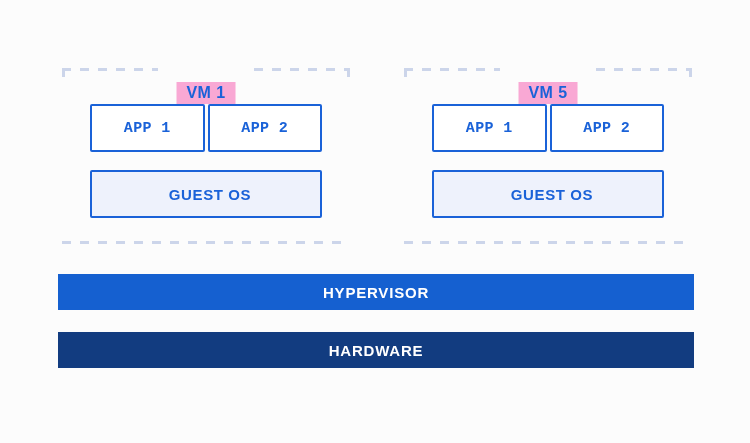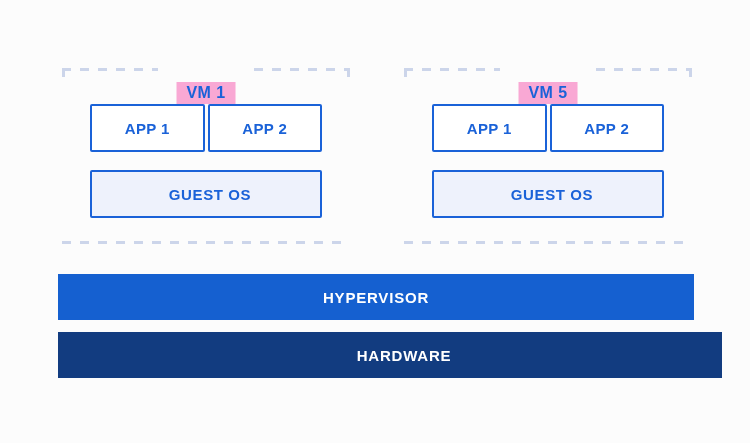--- a/index.html
+++ b/index.html
@@ -80,20 +80,21 @@
 
   
   .app-row {
     position: absolute;
     top: 36px;
     left: 28px;
     right: 28px;
     display: flex;
     justify-content: space-between;
     gap: 3px;
+    font-family: Liberation Mono, monospace;
   }
   .app-box {
     flex: 1 1 0;
     height: 48px;
     box-sizing: border-box;
     border: 2px solid #1a62d8;
     border-radius: 2px;
     background: #ffffff;
     color: #1a62d8;
     font-size: 15px;
@@ -123,37 +124,36 @@
     align-items: center;
     justify-content: center;
     padding-left: 8px;
   }
 
   
   .layer-bar {
     position: absolute;
     left: 58px;
     width: 636px;
-    height: 46px;
+    height: 36px;
     color: #ffffff;
     font-size: 15px;
     font-weight: bold;
     letter-spacing: 0.8px;
     display: flex;
     align-items: center;
     justify-content: center;
   }
   #bar-hypervisor {
     top: 274px;
     background: #1560d0;
   }
   #bar-hardware {
     top: 332px;
     background: #123c80;
-    padding-left: 28px;
   }
 </style>
 </head>
 <body>
 
 <div id="diagram">
 
   <div class="vm-container" id="vm-1">
     <div class="dash-edge dash-top seg-left"></div>
     <div class="dash-edge dash-top seg-right"></div>

